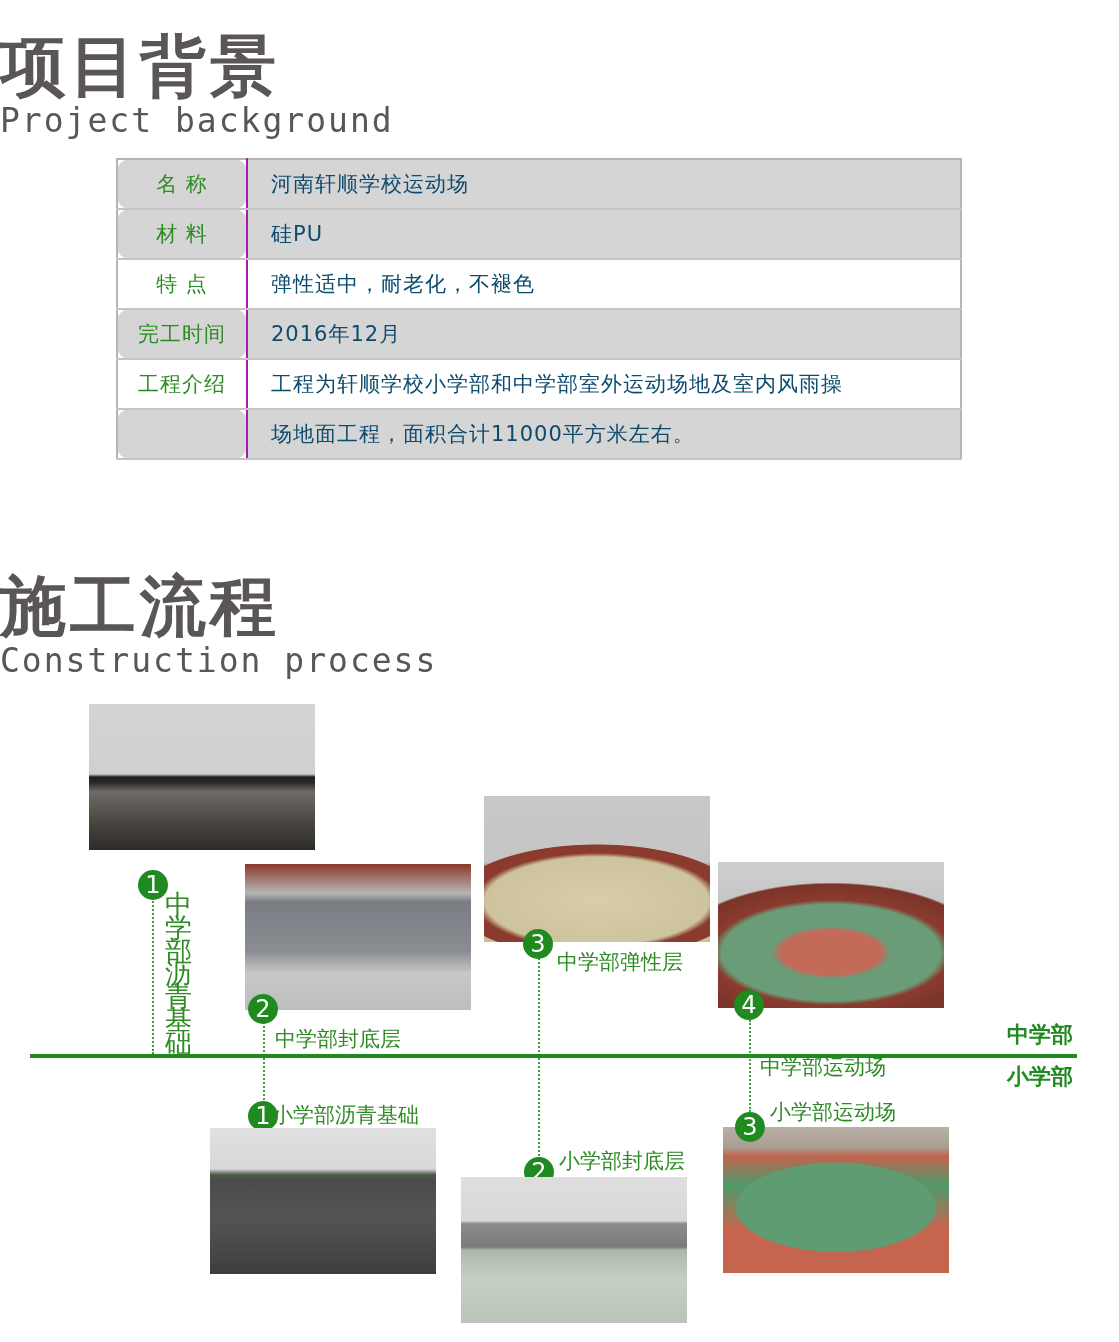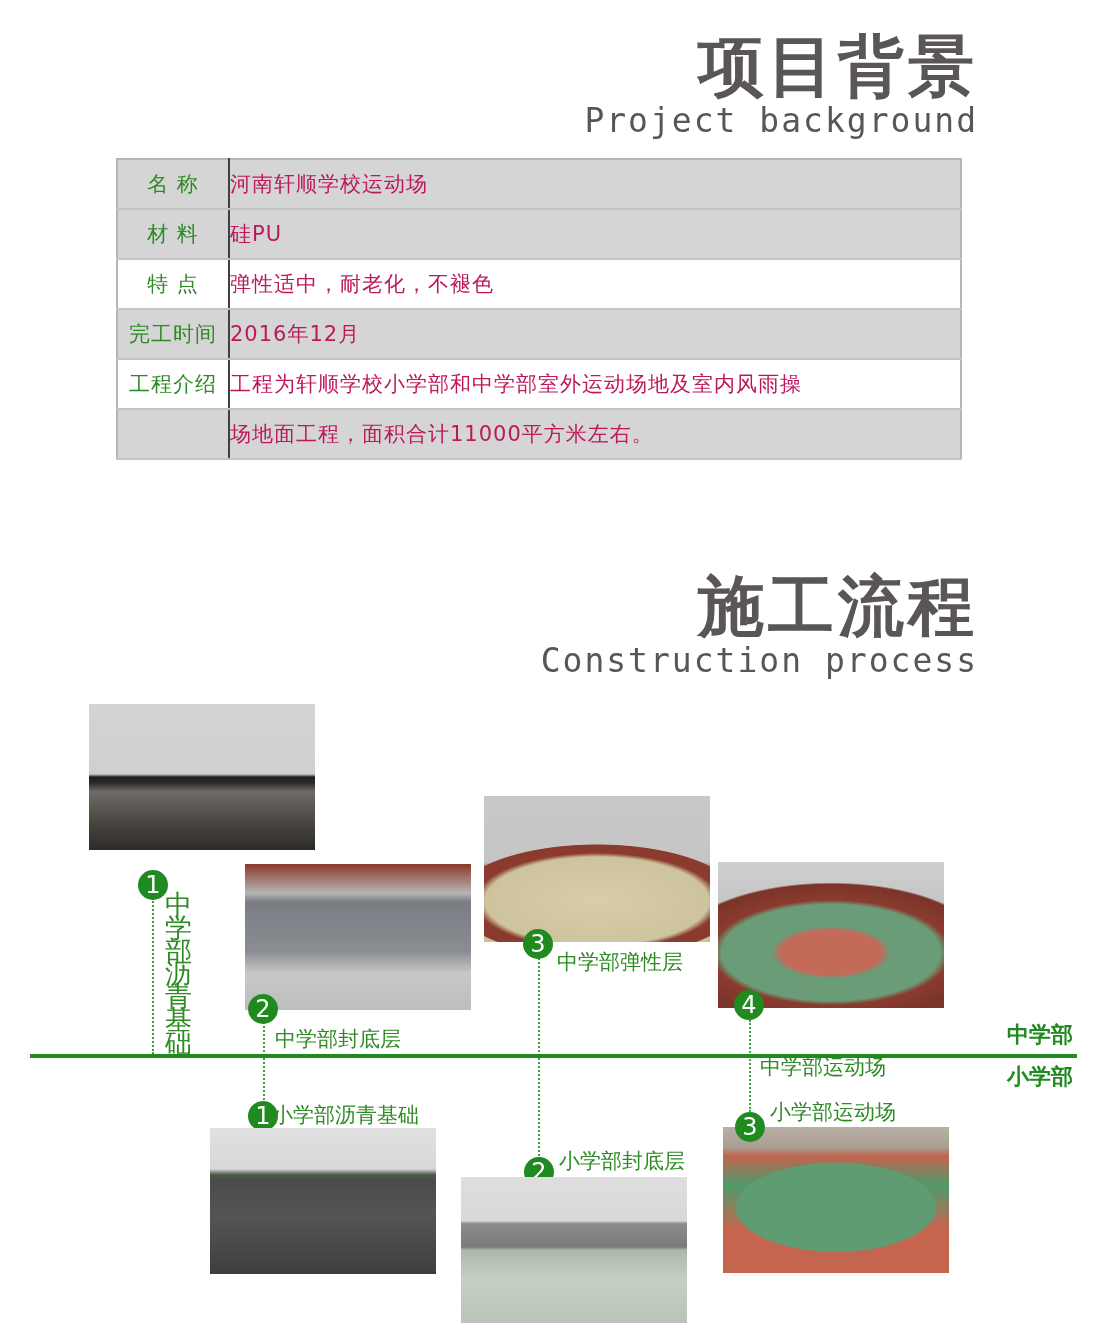--- a/index.html
+++ b/index.html
@@ -1,28 +1,28 @@
 <!DOCTYPE html>
 <html><head>
 <meta charset="utf-8">
 <style>
   * { box-sizing: border-box; margin: 0; padding: 0; }
   html, body { width: 1119px; height: 1342px; background: #ffffff; overflow: hidden; }
   body { position: relative; font-family: "DejaVu Sans", sans-serif; color: #555; }
 
-  .sec-title { position: absolute; left: 0; width: 978px; text-align: right; }
+  .sec-title { position: absolute; left: 0; width: 978px; text-align: left; }
   .sec-title .cn { font-family: "DejaVu Sans", sans-serif; font-weight: bold; color: #5a5656; font-size: 66px; letter-spacing: 4px; line-height: 1; }
   .sec-title .en { font-family: "DejaVu Sans Mono", monospace; color: #5a5656; font-size: 33px; letter-spacing: 2px; line-height: 1; margin-top: 4px; }
 
   table.info { position: absolute; left: 116px; top: 158px; width: 846px; border-collapse: collapse; border: 2px solid #b5b5b5; }
   table.info td { height: 50px; border-bottom: 2px solid #c4c4c4; font-size: 21px; vertical-align: middle; }
   table.info tr.gray td { background: #d5d5d5; }
   table.info tr.white td { background: #ffffff; }
-  table.info td.k { width: 112px; text-align: center; color: #2d8a24; border-right: 2px solid #404040; letter-spacing: 1px; }
-  table.info td.v { color: #be185d; letter-spacing: 1px; }
+  table.info td.k { width: 130px; text-align: center; color: #2d8a24; border-right: 2px solid #a21caf; letter-spacing: 1px; border-radius: 13px; }
+  table.info td.v { padding-left: 23px; color: #0c4a6e; letter-spacing: 1px; }
 
   .photo { position: absolute; overflow: hidden; }
   .ph-asphalt1 { background: linear-gradient(#d4d4d4 0%, #cfcfcf 48%, #1e1e1e 50%, #2a2a2a 54%, #6e6b66 60%, #4b4843 80%, #2d2b28 100%); }
   .ph-seal1 { background: linear-gradient(#8a3a2a 0%, #b5b5b5 20%, #7a7e84 26%, #8a8d92 60%, #c8c8c8 75%, #bdbdbd 100%); }
   .ph-elastic { background: radial-gradient(ellipse 90% 55% at 50% 72%, #d8cfa8 0%, #cdc39c 55%, #8a3b2e 60%, #8a3b2e 70%, transparent 71%), linear-gradient(#c8c8c8 0%, #c5c5c5 45%, #7e6d60 52%, #a9d4c2 60%, #cdbf96 100%); }
   .ph-field4 { background: radial-gradient(ellipse 88% 60% at 50% 62%, #c36a58 0%, #c36a58 25%, #6a9c78 30%, #6a9c78 55%, #8a3b2e 60%, #7a3428 78%, transparent 80%), linear-gradient(#cfcfcf 0%, #c4c4c4 30%, #6f6a62 40%, #7a3428 100%); }
   .ph-asphalt2 { background: linear-gradient(#e0e0e0 0%, #d8d8d8 28%, #4c5a44 32%, #4a4a4a 36%, #555 60%, #3e3e3e 100%); }
   .ph-seal2 { background: linear-gradient(#dedede 0%, #d8d8d8 30%, #8c8c8c 32%, #7a7a7a 48%, #aab8a8 50%, #c5cfc4 70%, #b9c3b8 100%); }
   .ph-field3 { background: radial-gradient(ellipse 80% 55% at 50% 55%, #5f9c72 0%, #5f9c72 55%, transparent 56%), linear-gradient(#b8b0a5 0%, #a89e90 14%, #c0644f 20%, #4f9a6a 40%, #c8654f 70%, #c3654f 100%); }
 

